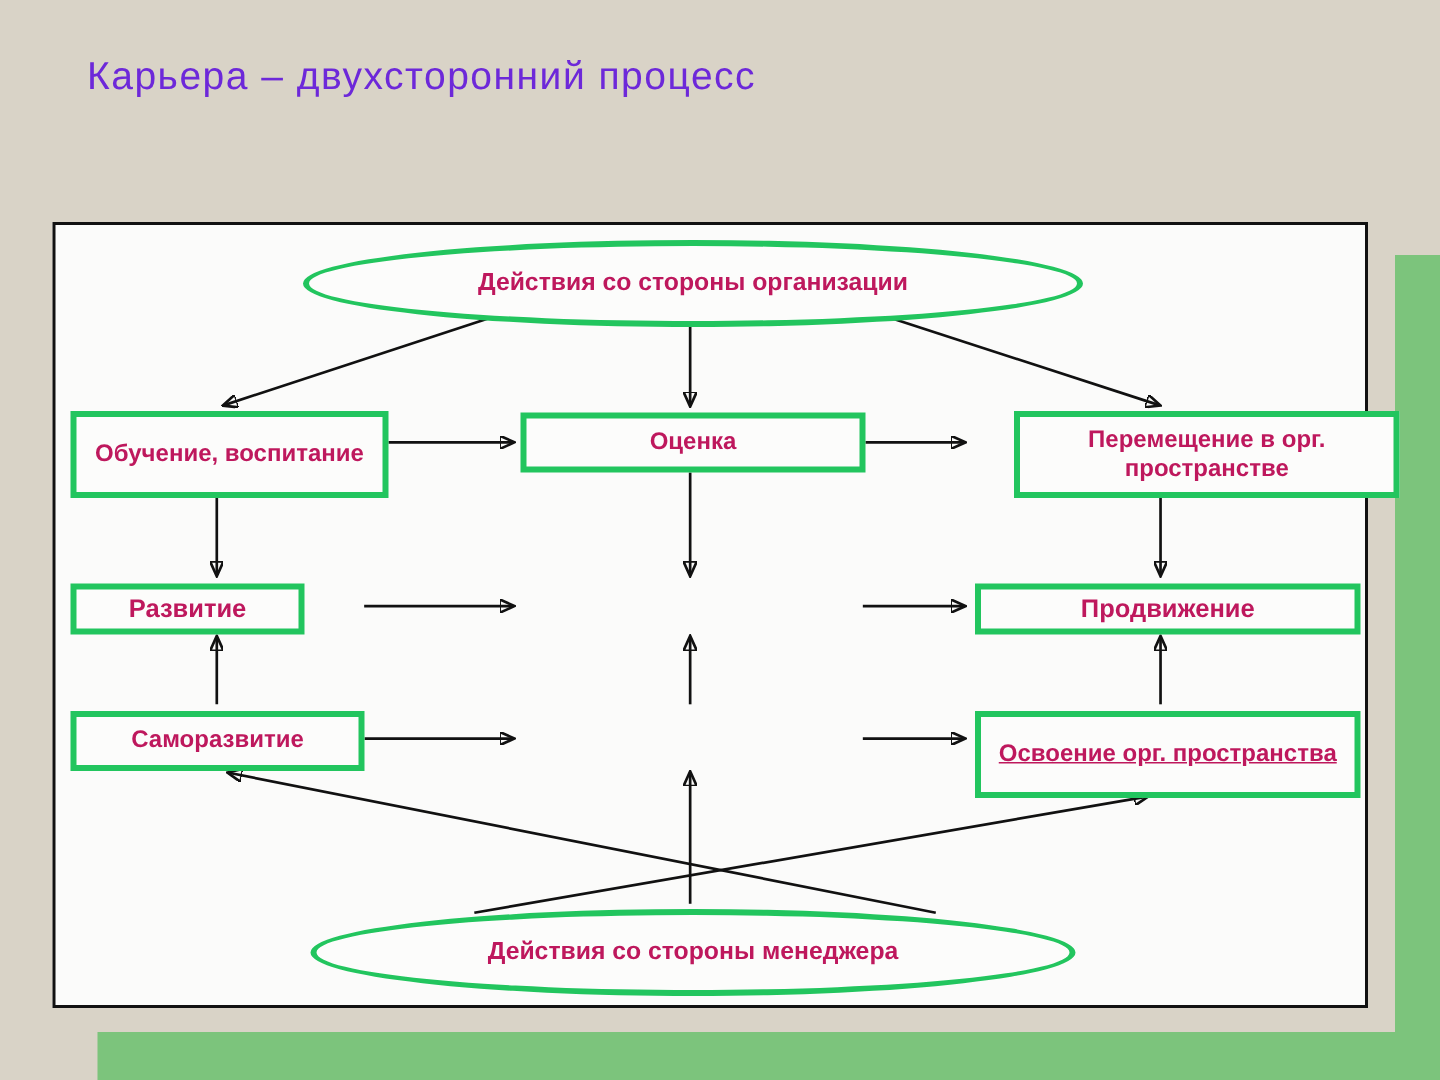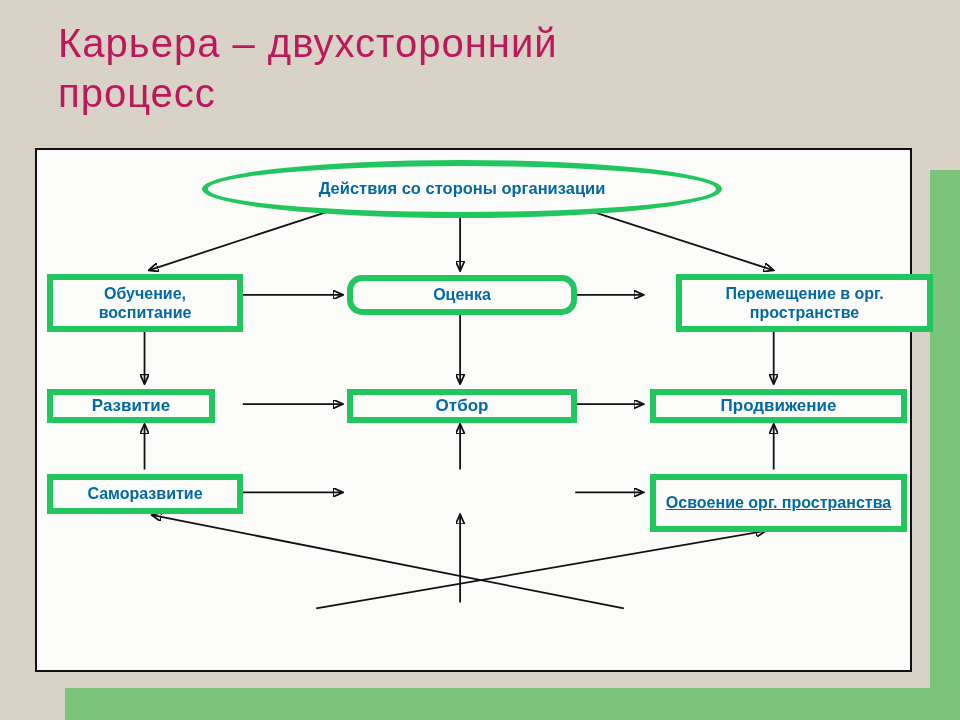--- a/index.html
+++ b/index.html
@@ -12,42 +12,42 @@
   .canvas{position:relative;width:960px;height:720px;background:#d9d3c7;}
   .green-accent{
     position:absolute;left:65px;top:170px;width:895px;height:550px;
     background:#7cc47c;z-index:0;
   }
   .slide-bg{
     position:absolute;left:0;top:0;width:930px;height:688px;
     background:#d9d3c7;z-index:1;
   }
   .title{
-    position:absolute;left:58px;top:18px;width:620px;z-index:2;
-    margin:0;font-size:40px;line-height:1.25;font-weight:400;
-    letter-spacing:1px;color:#be185d;
+    position:absolute;left:58px;top:34px;width:620px;z-index:2;
+    margin:0;font-size:26px;line-height:1.25;font-weight:400;
+    letter-spacing:1px;color:#6d28d9;
   }
   .diagram{
     position:absolute;left:35px;top:148px;width:877px;height:524px;
     background:#fbfbfa;border:2px solid #111;box-sizing:border-box;z-index:2;
   }
   .arrows{position:absolute;left:0;top:0;width:100%;height:100%;}
   .node{
     position:absolute;display:flex;align-items:center;justify-content:center;
-    text-align:center;background:#fcfcfb;border:6px solid #22c55e;
-    box-sizing:border-box;font-weight:700;color:#0369a1;
+    text-align:center;background:#fcfcfb;border:4px solid #22c55e;
+    box-sizing:border-box;font-weight:700;color:#be185d;
     font-size:16px;line-height:1.2;padding:2px 6px;
   }
   .ellipse{border-radius:50%;font-size:16.5px;}
   .ellipse.top{left:165px;top:10px;width:520px;height:58px;}
   .ellipse.bottom{left:170px;top:456px;width:510px;height:58px;}
-  .b1{left:10px;top:124px;width:196px;height:58px;text-align:center;}
-  .b2{left:310px;top:125px;width:230px;height:40px;border-radius:15px;}
+  .b1{left:10px;top:124px;width:212px;height:58px;text-align:center;}
+  .b2{left:310px;top:125px;width:230px;height:40px;}
   .b3{left:639px;top:124px;width:257px;height:58px;}
-  .b4{left:10px;top:239px;width:168px;height:34px;font-size:17px;}
+  .b4{left:10px;top:239px;width:156px;height:34px;font-size:17px;}
   .b5{left:310px;top:239px;width:230px;height:34px;font-size:17px;}
   .b6{left:613px;top:239px;width:257px;height:34px;font-size:17px;}
   .b7{left:10px;top:324px;width:196px;height:40px;}
   .b8{left:310px;top:324px;width:230px;height:40px;}
   .b9{left:613px;top:324px;width:257px;height:58px;text-decoration:underline;}
   svg line, svg path{stroke:#111;stroke-width:1.8;fill:none;}
 </style>
 </head>
 <body>
 
@@ -102,29 +102,29 @@
     <div class="node b2">
       <span>Оценка</span>
     </div>
     <div class="node b3">
       <span>Перемещение в орг. пространстве</span>
     </div>
 
     <div class="node b4">
       <span>Развитие</span>
     </div>
-    <div class="node b5">
-      <span>Отбор</span>
-    </div>
     <div class="node b6">
       <span>Продвижение</span>
     </div>
 
     <div class="node b7">
       <span>Саморазвитие</span>
     </div>
     <div class="node b9">
       <span>Освоение орг. пространства</span>
     </div>
 
+    <div class="node ellipse bottom">
+      <span>Действия со стороны менеджера</span>
+    </div>
 
   </div>
 </div>
 
 </body></html>

